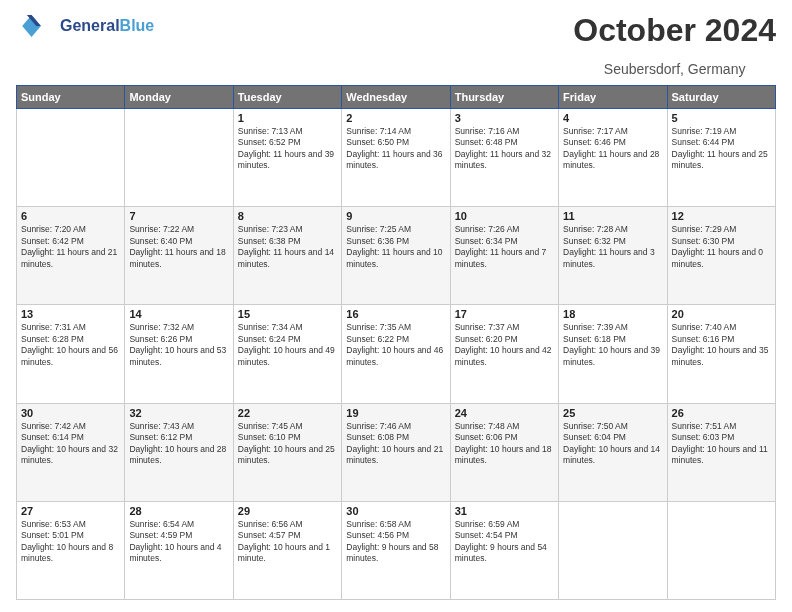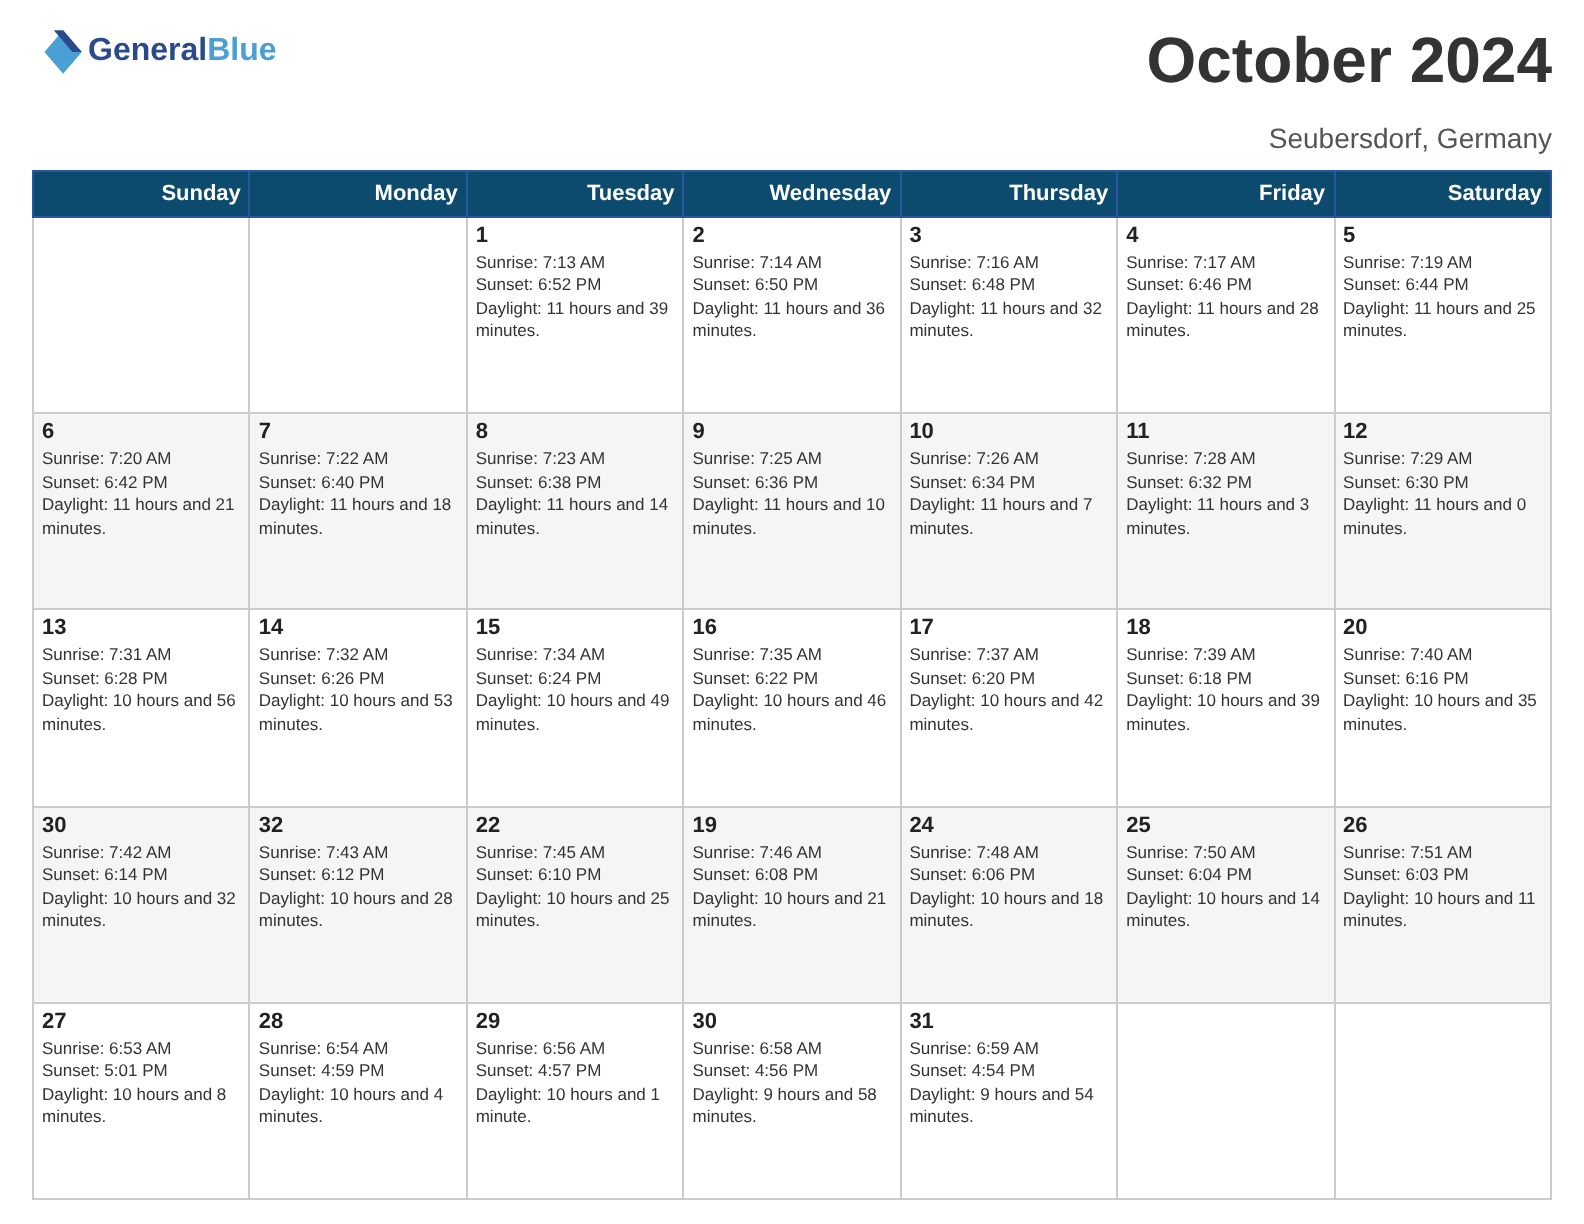--- a/index.html
+++ b/index.html
@@ -19,52 +19,52 @@
     }
     .header {
       display: flex;
       justify-content: space-between;
       align-items: flex-start;
       margin-bottom: 8px;
     }
     .logo {
       display: flex;
       align-items: center;
-      gap: 0;
+      gap: 16px;
     }
     .logo-icon {
       width: 28px;
       height: 28px;
     }
     .title-block {
-      text-align: right;
+      text-align: center;
     }
     .month-title {
       font-size: 32px;
       font-weight: bold;
       color: #333;
     }
     .location {
       font-size: 14px;
       color: #555;
       margin-top: 12px;
     }
     .calendar {
       flex: 1;
       border: 1px solid #ccc;
       border-collapse: collapse;
       width: 100%;
       table-layout: fixed;
     }
     .calendar th {
-      background-color: #0c4a6e;
+      background-color: #737373;
       color: white;
       font-size: 11px;
       padding: 5px 4px;
-      text-align: right;
+      text-align: left;
       border: 1px solid #2a55a0;
     }
     .calendar td {
       border: 1px solid #ccc;
       vertical-align: top;
       padding: 3px 4px;
       font-size: 9px;
       color: #333;
       height: 85px;
     }

